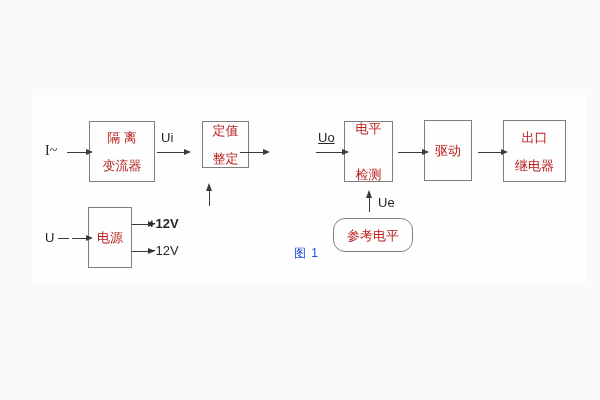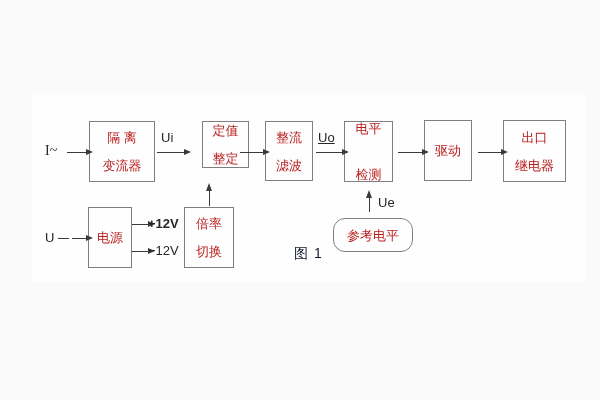--- a/index.html
+++ b/index.html
@@ -27,59 +27,51 @@
   
   .ln{position:absolute;height:0;border-top:1px solid #3a3a3a;}
   
   .au{position:absolute;width:0;border-left:1px solid #3a3a3a;}
   .au::after{
     content:"";position:absolute;left:-4px;bottom:100%;width:0;height:0;
     border-bottom:8px solid #3a3a3a;border-left:3.5px solid transparent;border-right:3.5px solid transparent;
   }
   .lbl{position:absolute;font-size:13px;line-height:1;color:#262626;white-space:nowrap;}
   .lbl-serif{font-family:"Liberation Serif","DejaVu Serif",serif;font-size:14px;}
-  .caption{position:absolute;font-size:14px;color:#0f172a;letter-spacing:1px;white-space:nowrap;}
+  .caption{position:absolute;font-size:12px;color:#1d4ed8;letter-spacing:1px;white-space:nowrap;}
 </style>
 </head>
 <body>
 
 <div class="stage">
 
   <div class="panel"></div>
 
   <div class="blk" style="left:89px;top:121px;width:66px;height:61px;">
     <span>隔 离</span>
     <span>变流器</span>
   </div>
   <div class="blk" style="left:186px;top:121px;width:47px;height:47px;margin-left:16px;">
     <span>定值</span>
     <span>整定</span>
   </div>
-  <div class="blk" style="left:265px;top:121px;width:48px;height:60px;">
-    <span>整流</span>
-    <span>滤波</span>
-  </div>
   <div class="blk" style="left:344px;top:121px;width:49px;height:61px;justify-content:space-between;">
     <span>电平</span>
     <span>检测</span>
   </div>
   <div class="blk" style="left:424px;top:120px;width:48px;height:61px;">
     <span>驱动</span>
   </div>
   <div class="blk" style="left:503px;top:120px;width:63px;height:62px;">
     <span>出口</span>
     <span>继电器</span>
   </div>
 
   <div class="blk" style="left:88px;top:207px;width:44px;height:61px;">
     <span>电源</span>
-  </div>
-  <div class="blk" style="left:184px;top:207px;width:50px;height:61px;">
-    <span>倍率</span>
-    <span>切换</span>
   </div>
   <div class="blk" style="left:333px;top:218px;width:80px;height:34px;gap:0;border-radius:12px;">
     <span>参考电平</span>
   </div>
 
   <div class="ar" style="left:67px;top:152px;width:19px;"></div>
   <div class="ar" style="left:157px;top:152px;width:27px;"></div>
   <div class="ar" style="left:240px;top:152px;width:23px;"></div>
   <div class="ar" style="left:316px;top:152px;width:26px;"></div>
   <div class="ar" style="left:398px;top:152px;width:24px;"></div>

